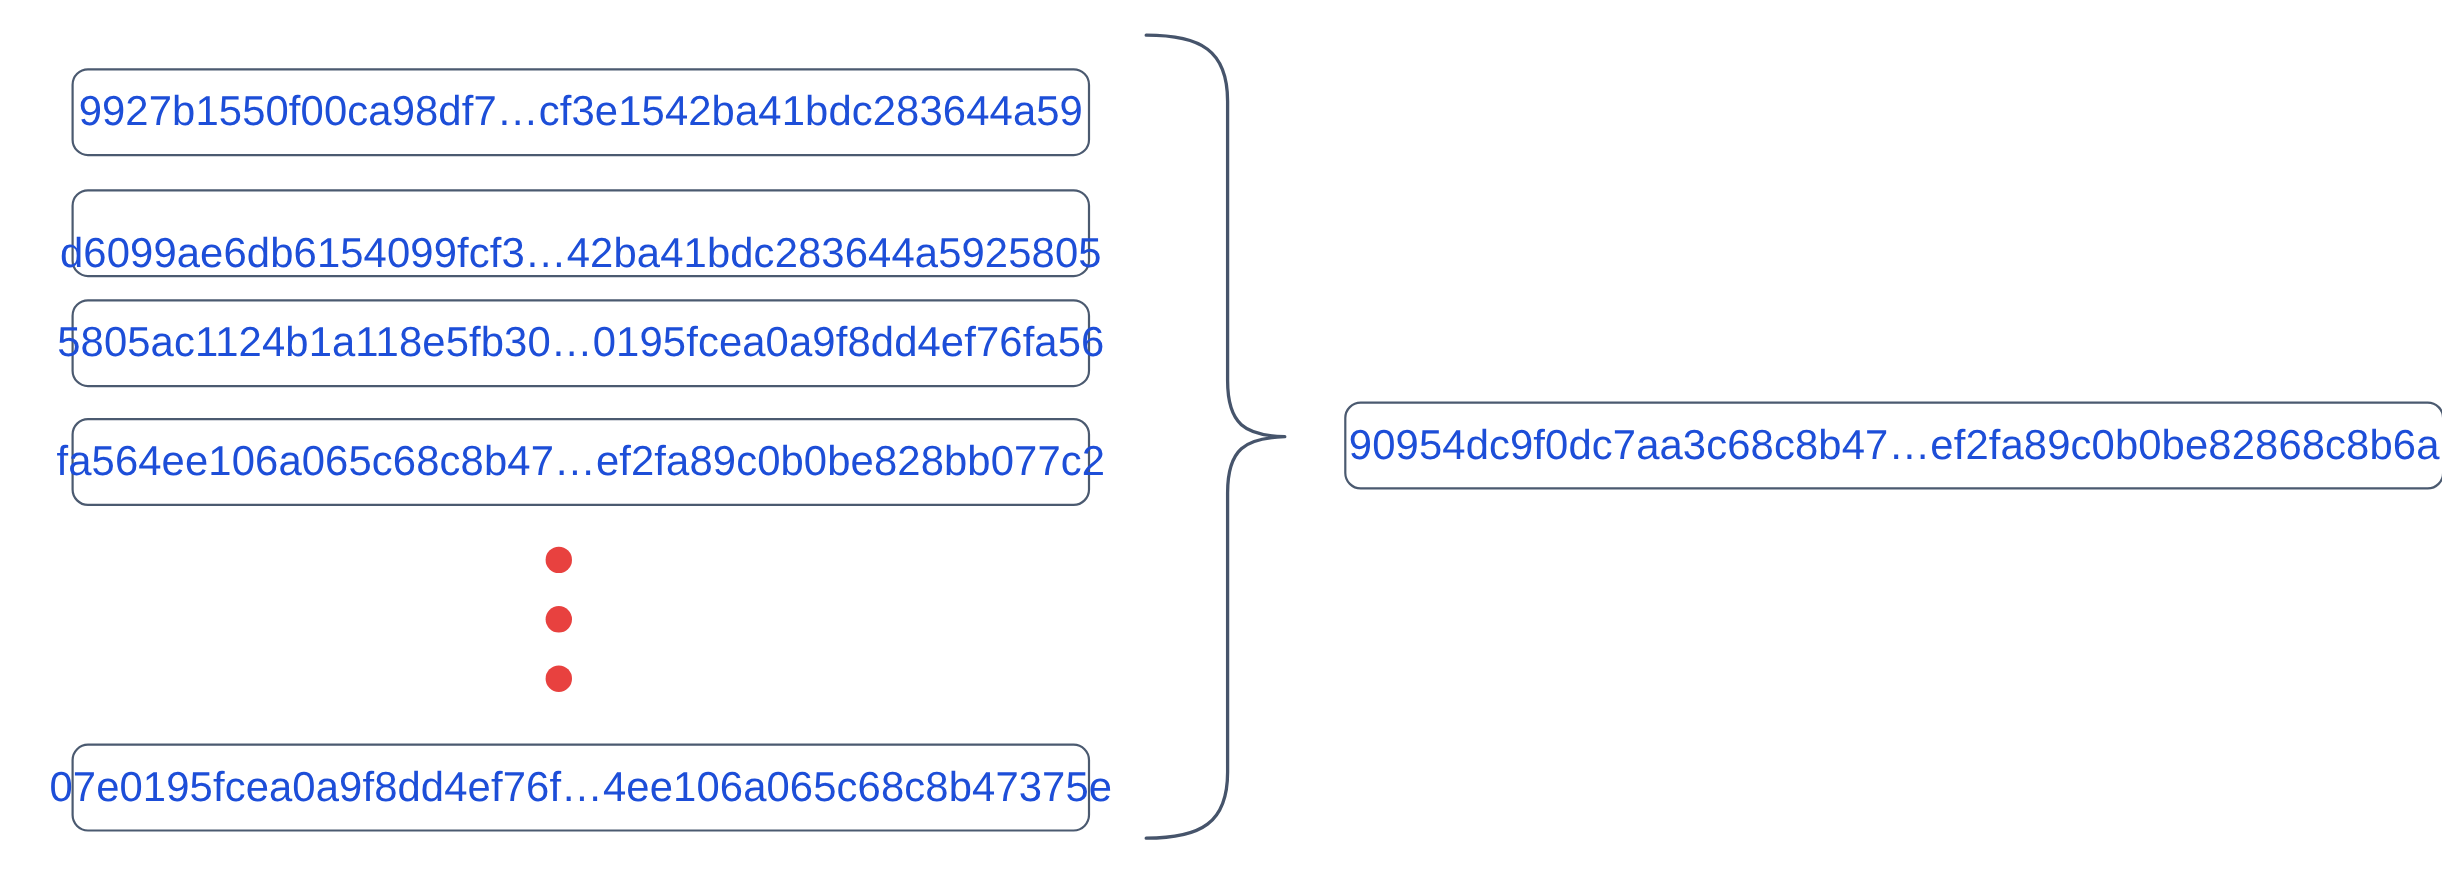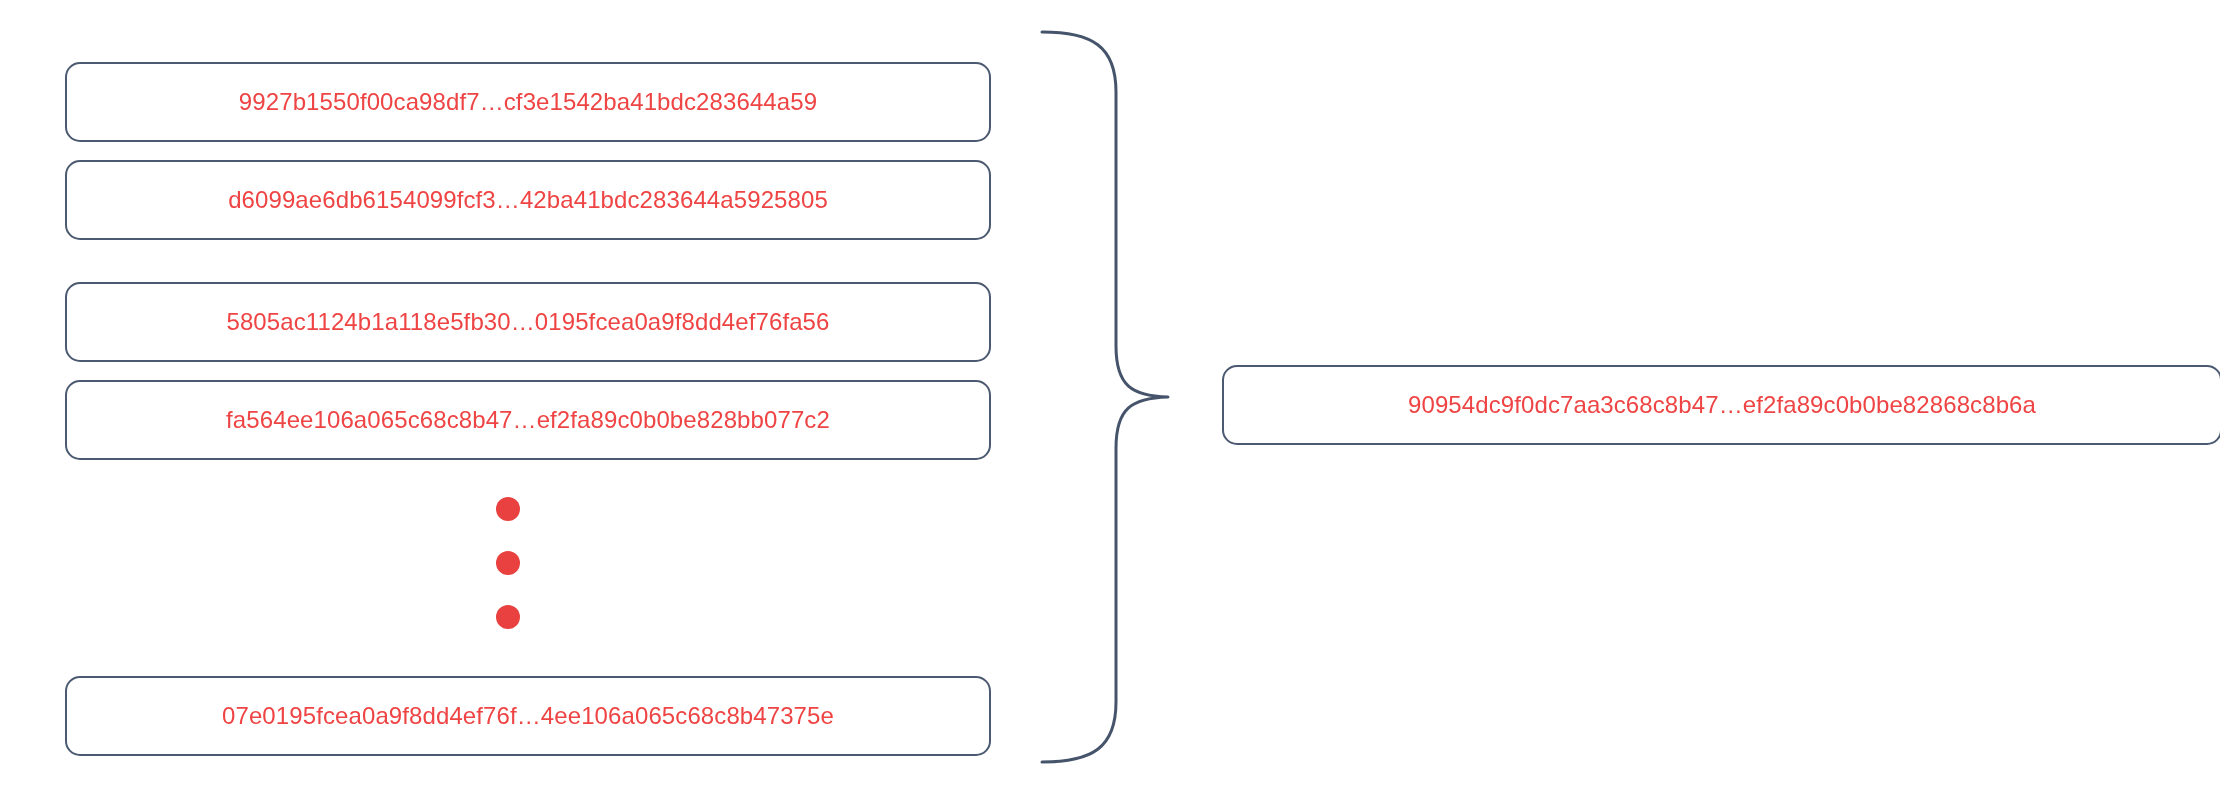--- a/index.html
+++ b/index.html
@@ -26,36 +26,36 @@
     box-sizing: border-box;
     background: #ffffff;
     border: 2.6px solid #4b5a70;
     border-radius: 15px;
     display: flex;
     align-items: center;
     justify-content: center;
   }
   .hash-box .hash-text {
     font-family: "Liberation Sans", sans-serif;
-    font-size: 24px;
+    font-size: 38px;
     font-weight: 400;
     letter-spacing: 0.1px;
-    color: #ef4444;
+    color: #1d4ed8;
     white-space: nowrap;
     line-height: 1;
   }
 
   .left-col .hash-box {
     left: 65px;
     width: 926px;
     height: 80px;
   }
   .left-col .hash-box.row1 { top: 62px; }
-  .left-col .hash-box.row2 { top: 160px; }
-  .left-col .hash-box.row3 { top: 282px; }
+  .left-col .hash-box.row2 { top: 172px; align-items: flex-end; }
+  .left-col .hash-box.row3 { top: 272px; }
   .left-col .hash-box.row4 { top: 380px; }
   .left-col .hash-box.row5 { top: 676px; }
 
   .right-col .hash-box {
     left: 1222px;
     top: 365px;
     width: 1000px;
     height: 80px;
     text-align: center;
   }

